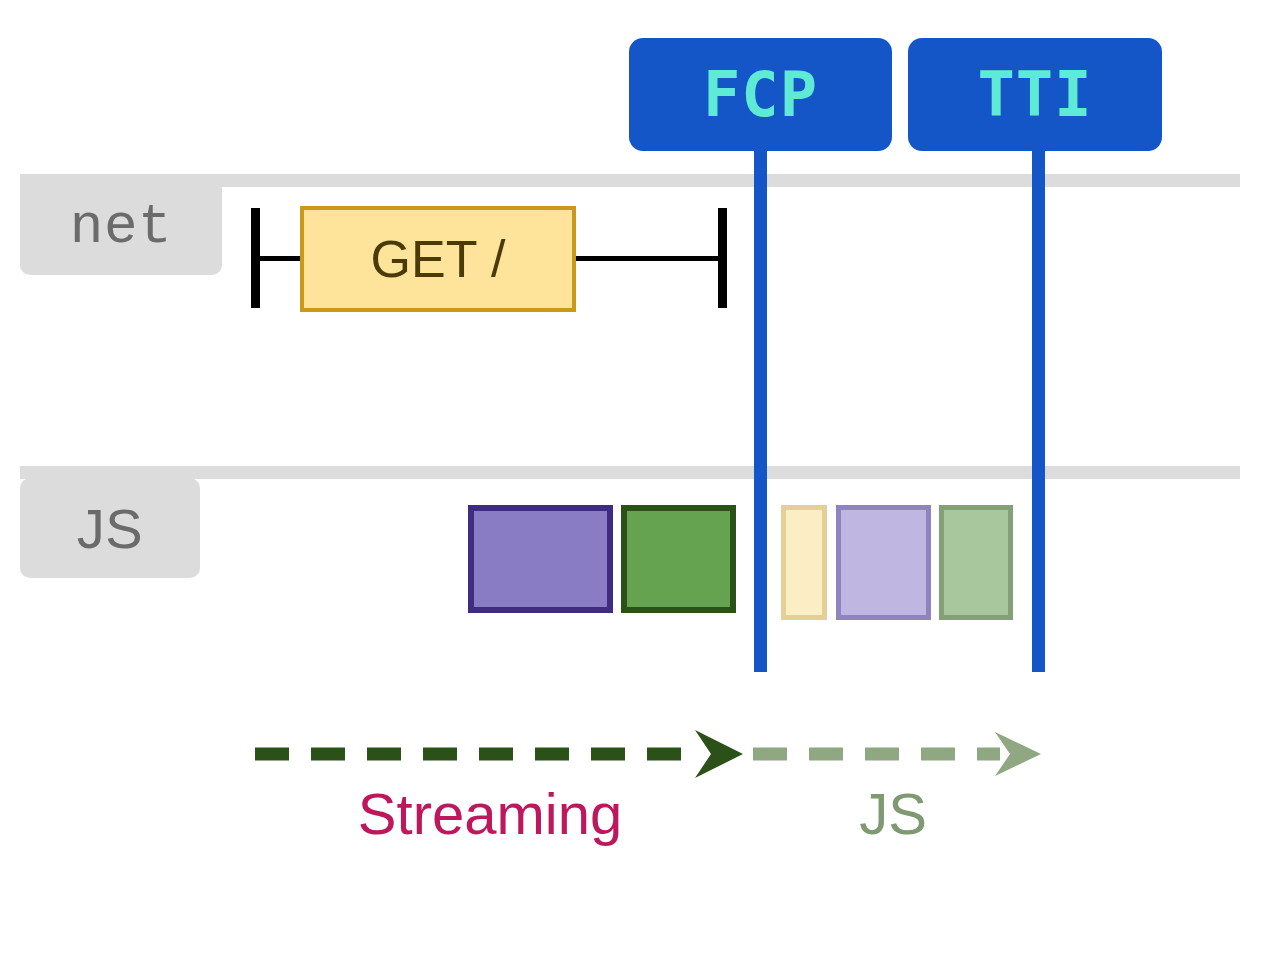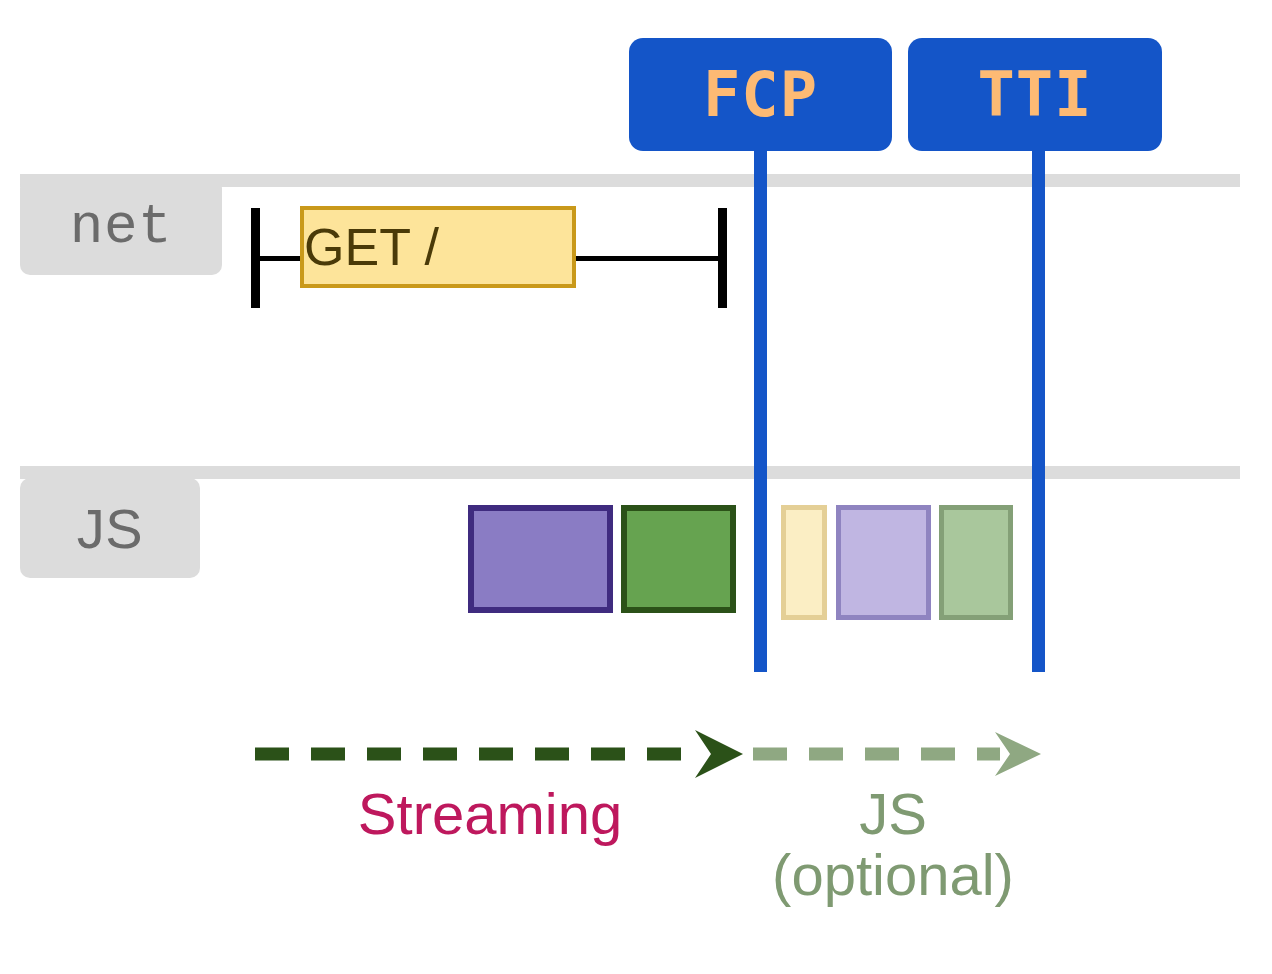--- a/index.html
+++ b/index.html
@@ -69,27 +69,27 @@
     background: #000000;
     height: 5px;
     top: 256px;
   }
   .whisker-line.a { left: 255px; width: 55px; }
   .whisker-line.b { left: 570px; width: 152px; }
 
   .req-box {
     position: absolute;
     left: 300px; top: 206px;
-    width: 276px; height: 82px;
+    width: 276px; height: 106px;
     background: #fde49a;
     border: 4px solid #c9991a;
     box-sizing: border-box;
     display: flex;
     align-items: center;
-    justify-content: flex-start;
+    justify-content: center;
     color: #4a3a08;
     font-size: 52px;
   }
 
   
   .task {
     position: absolute;
     box-sizing: border-box;
   }
   .task.t-purple {
@@ -126,21 +126,21 @@
 
   .callout {
     position: absolute;
     top: 38px;
     height: 113px;
     background: #1455c8;
     border-radius: 14px;
     display: flex;
     align-items: center;
     justify-content: center;
-    color: #fdba74;
+    color: #5eead4;
     font-family: "DejaVu Sans Mono", monospace;
     font-weight: bold;
     font-size: 62px;
     letter-spacing: 1px;
   }
   .callout.fcp { left: 629px; width: 263px; }
   .callout.tti { left: 908px; width: 254px; }
 
   
   .arrow { position: absolute; }
@@ -213,16 +213,15 @@
     <line x1="8" y1="26" x2="255" y2="26" stroke="#8fa882" stroke-width="13" stroke-dasharray="34 22"></line>
     <polygon points="250,4 296,26 250,48 265,26" fill="#8fa882"></polygon>
   </svg>
 
   <div class="caption streaming">
     <span>Streaming</span>
   </div>
 
   <div class="caption jsopt">
     <span>JS</span>
-    <span class="line2">(optional)</span>
   </div>
 
 </div>
 
 </body></html>

